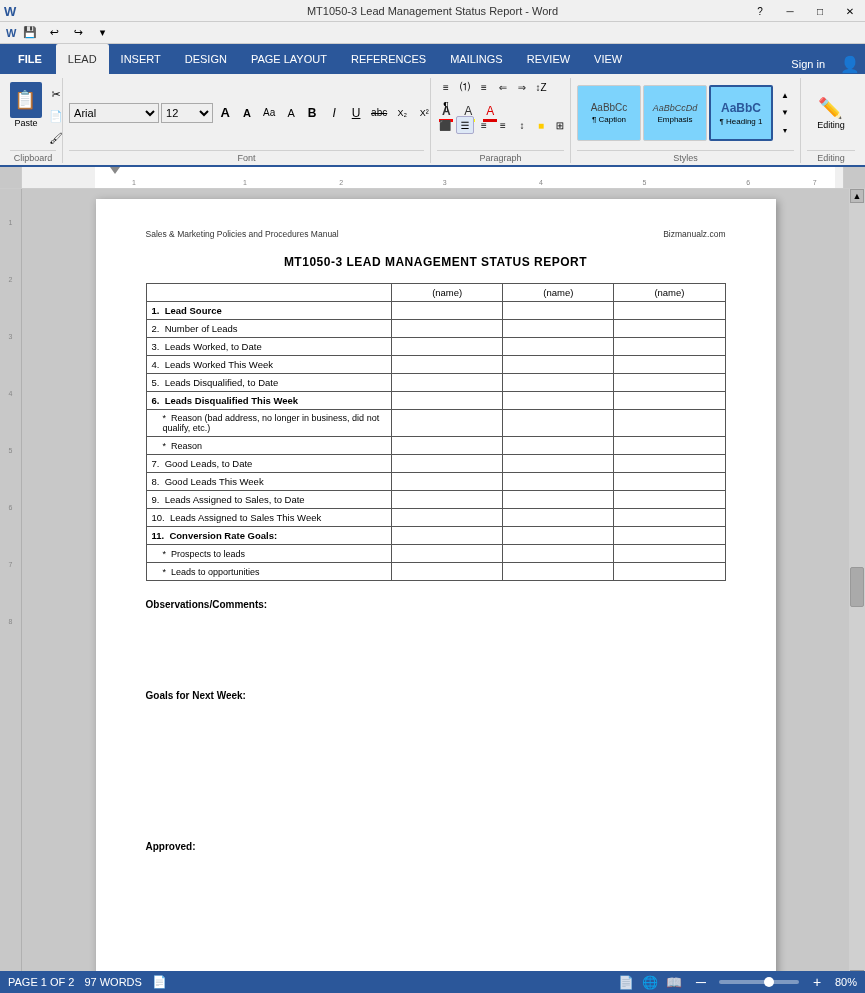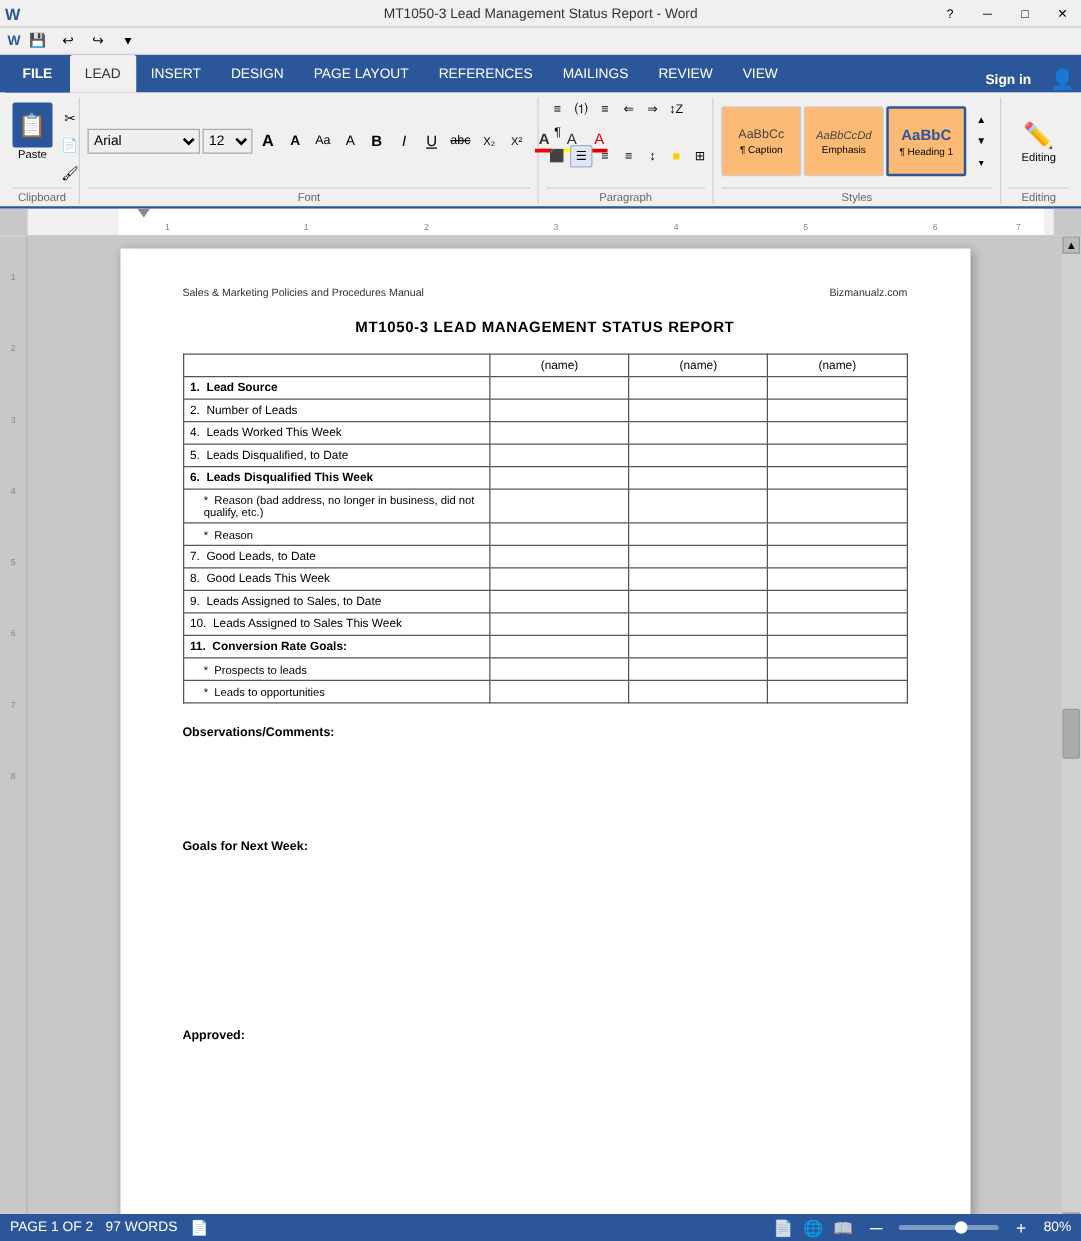--- a/index.html
+++ b/index.html
@@ -82,21 +82,20 @@
       color: white;
       font-weight: bold;
       padding: 4px 14px;
     }
     .sign-in {
       margin-left: auto;
       color: white;
       font-size: 11px;
       padding: 4px 10px;
       cursor: pointer;
-      font-weight: bold;
     }
 
     
     #ribbon-content {
       background: #f0f0f0;
       border-bottom: 2px solid #2b579a;
       padding: 4px 4px 2px;
       display: flex;
       align-items: stretch;
       gap: 0;
@@ -124,21 +123,21 @@
       padding-top: 2px;
       border-top: 1px solid #d0d0d0;
       margin-top: 2px;
     }
 
     
     .font-select {
       width: 90px; height: 20px; font-size: 11px; border: 1px solid #aaa;
     }
     .font-size-select {
-      width: 40px; height: 20px; font-size: 11px; border: 1px solid #aaa;
+      width: 52px; height: 20px; font-size: 11px; border: 1px solid #aaa;
     }
     .ribbon-btn {
       height: 20px;
       min-width: 20px;
       border: 1px solid transparent;
       background: transparent;
       cursor: pointer;
       font-size: 11px;
       border-radius: 2px;
       display: flex; align-items: center; justify-content: center;
@@ -151,21 +150,21 @@
     
     .styles-gallery {
       display: flex;
       gap: 2px;
       align-items: center;
     }
     .style-item {
       width: 64px;
       height: 56px;
       border: 1px solid #ccc;
-      background: #fdba74;
+      background: #7dd3fc;
       cursor: pointer;
       display: flex;
       flex-direction: column;
       align-items: center;
       justify-content: center;
       font-size: 9px;
       padding: 2px;
       border-radius: 2px;
     }
     .style-item.active { border: 2px solid #2b579a; }
@@ -615,20 +614,28 @@
             <tr>
         <td class="col-label">
           <span style="">2.&nbsp;&nbsp;Number of Leads</span>
         </td>
         <td class="col-name">&nbsp;</td>
         <td class="col-name">&nbsp;</td>
         <td class="col-name">&nbsp;</td>
       </tr>
             <tr>
         <td class="col-label">
+          <span style="">3.&nbsp;&nbsp;Leads Worked, to Date</span>
+        </td>
+        <td class="col-name">&nbsp;</td>
+        <td class="col-name">&nbsp;</td>
+        <td class="col-name">&nbsp;</td>
+      </tr>
+            <tr>
+        <td class="col-label">
           <span style="">4.&nbsp;&nbsp;Leads Worked This Week</span>
         </td>
         <td class="col-name">&nbsp;</td>
         <td class="col-name">&nbsp;</td>
         <td class="col-name">&nbsp;</td>
       </tr>
             <tr>
         <td class="col-label">
           <span style="">5.&nbsp;&nbsp;Leads Disqualified, to Date</span>
         </td>

